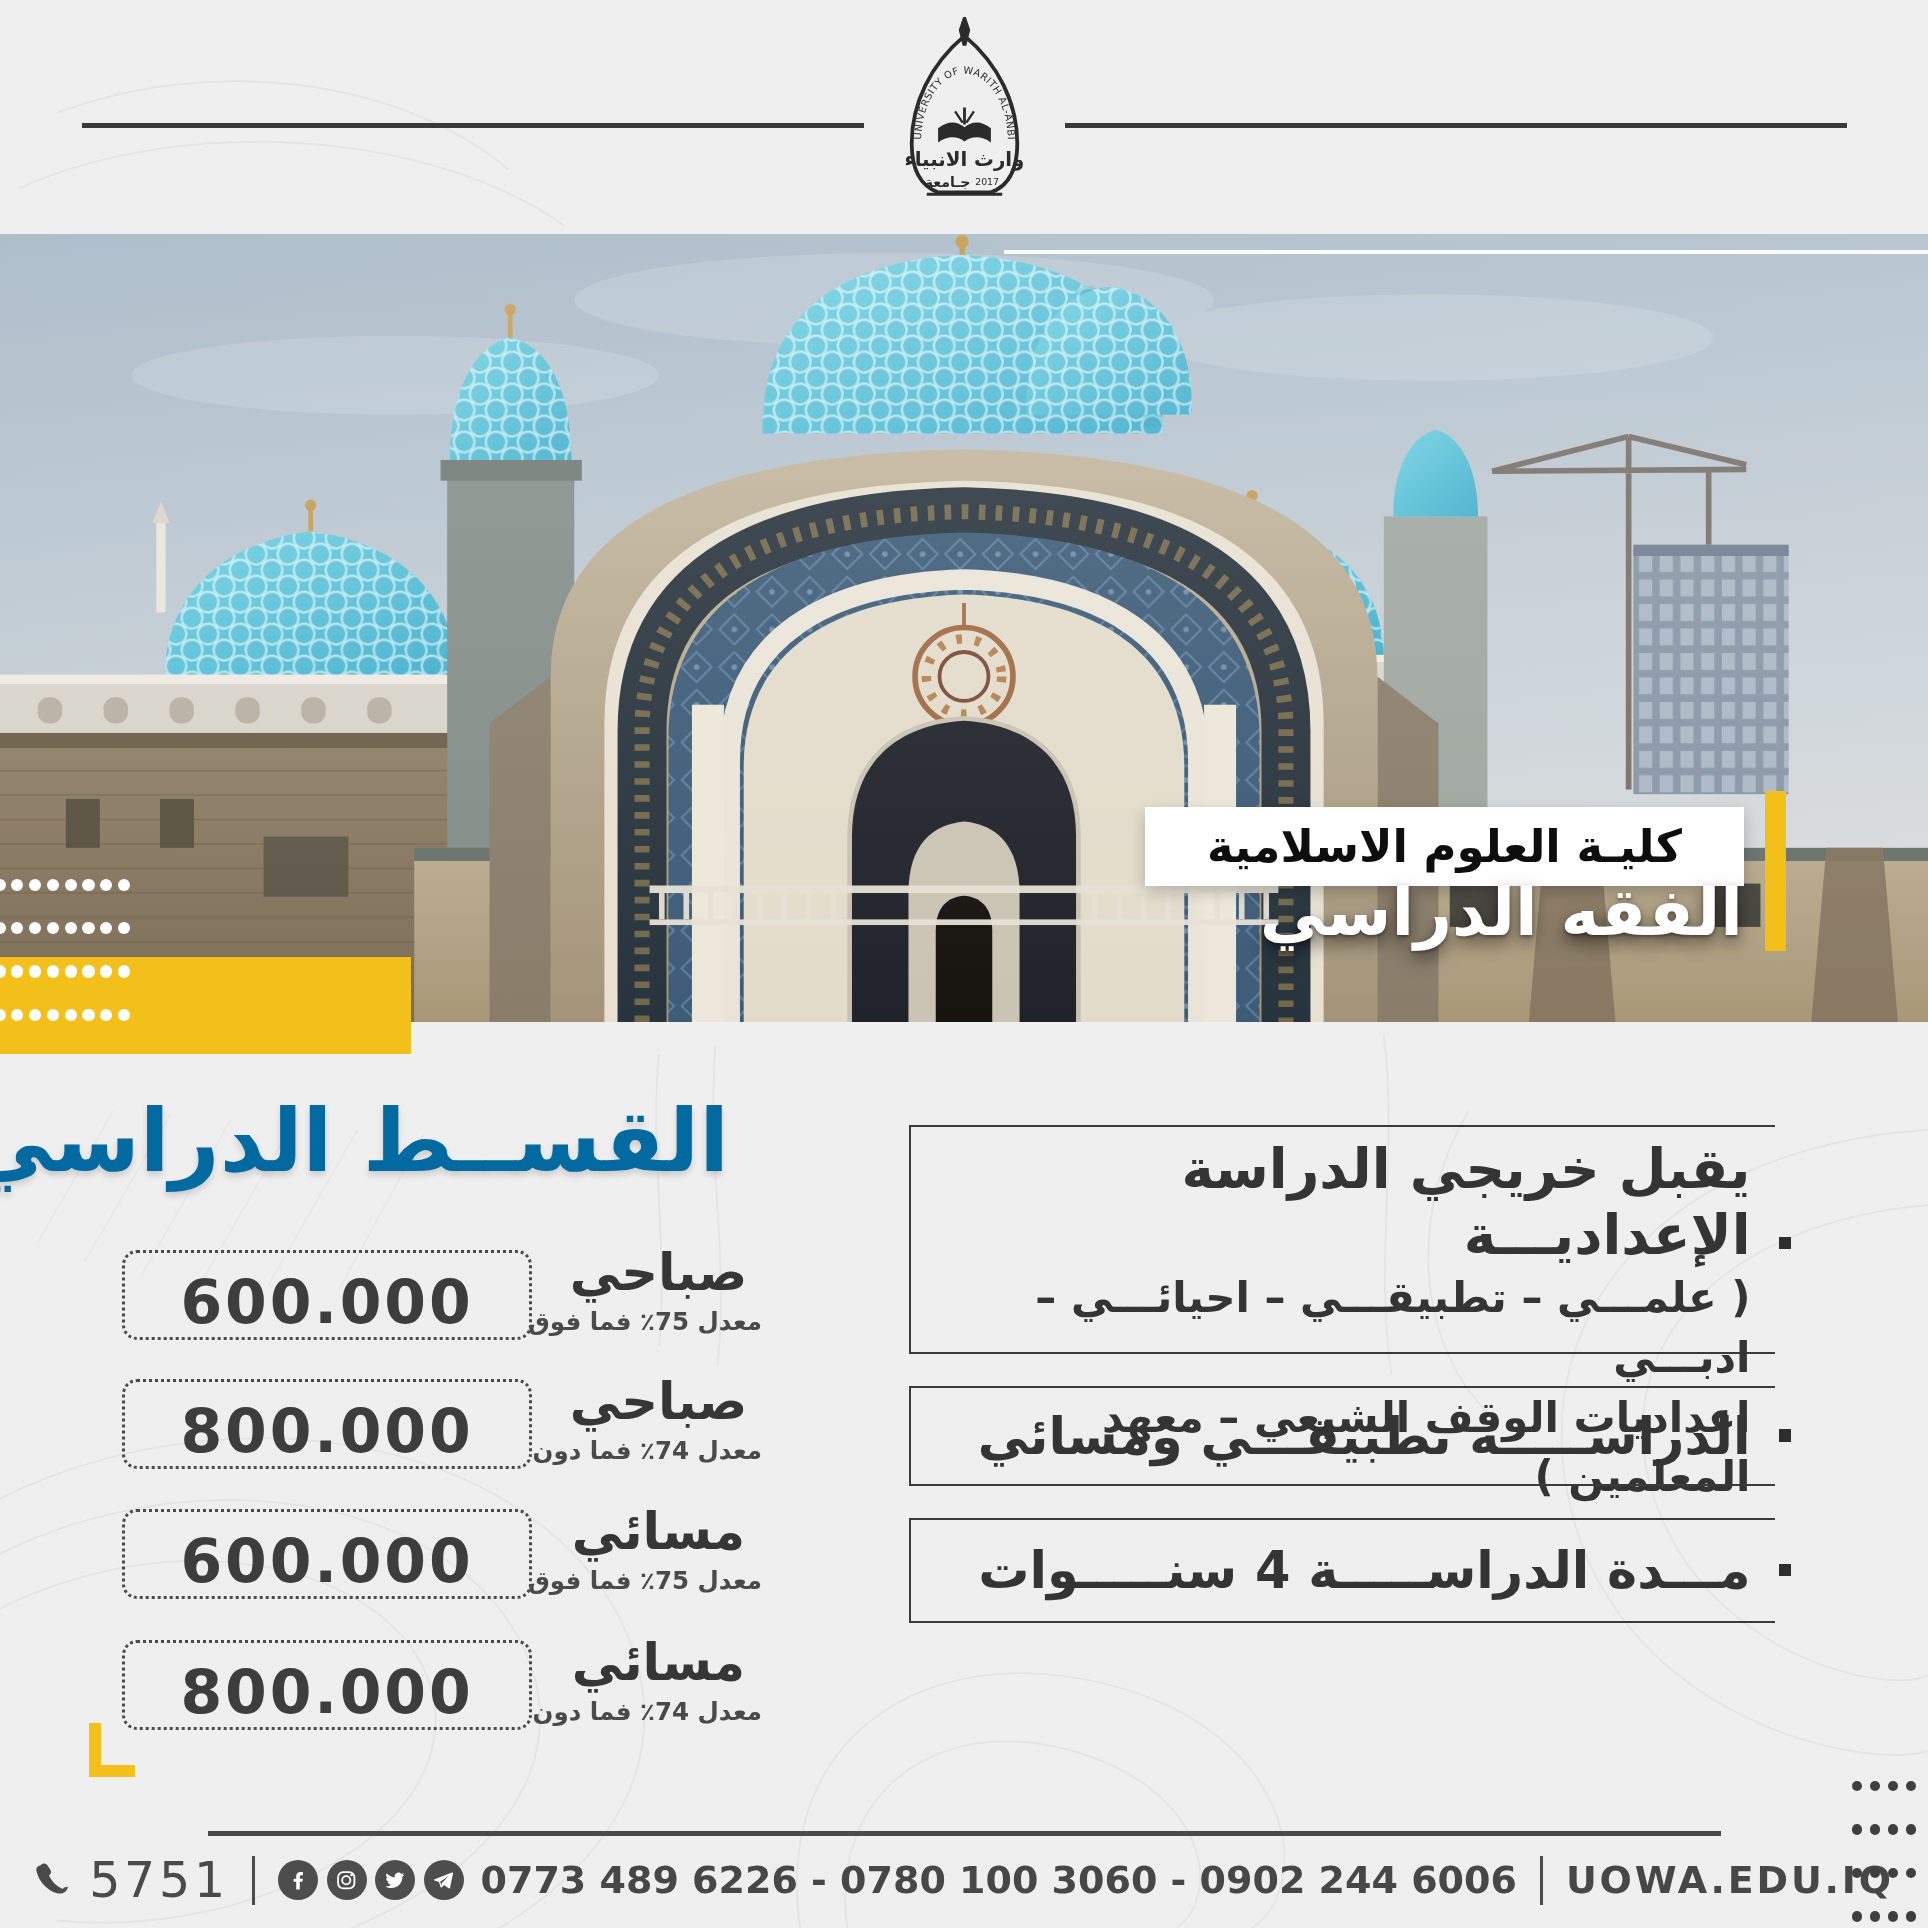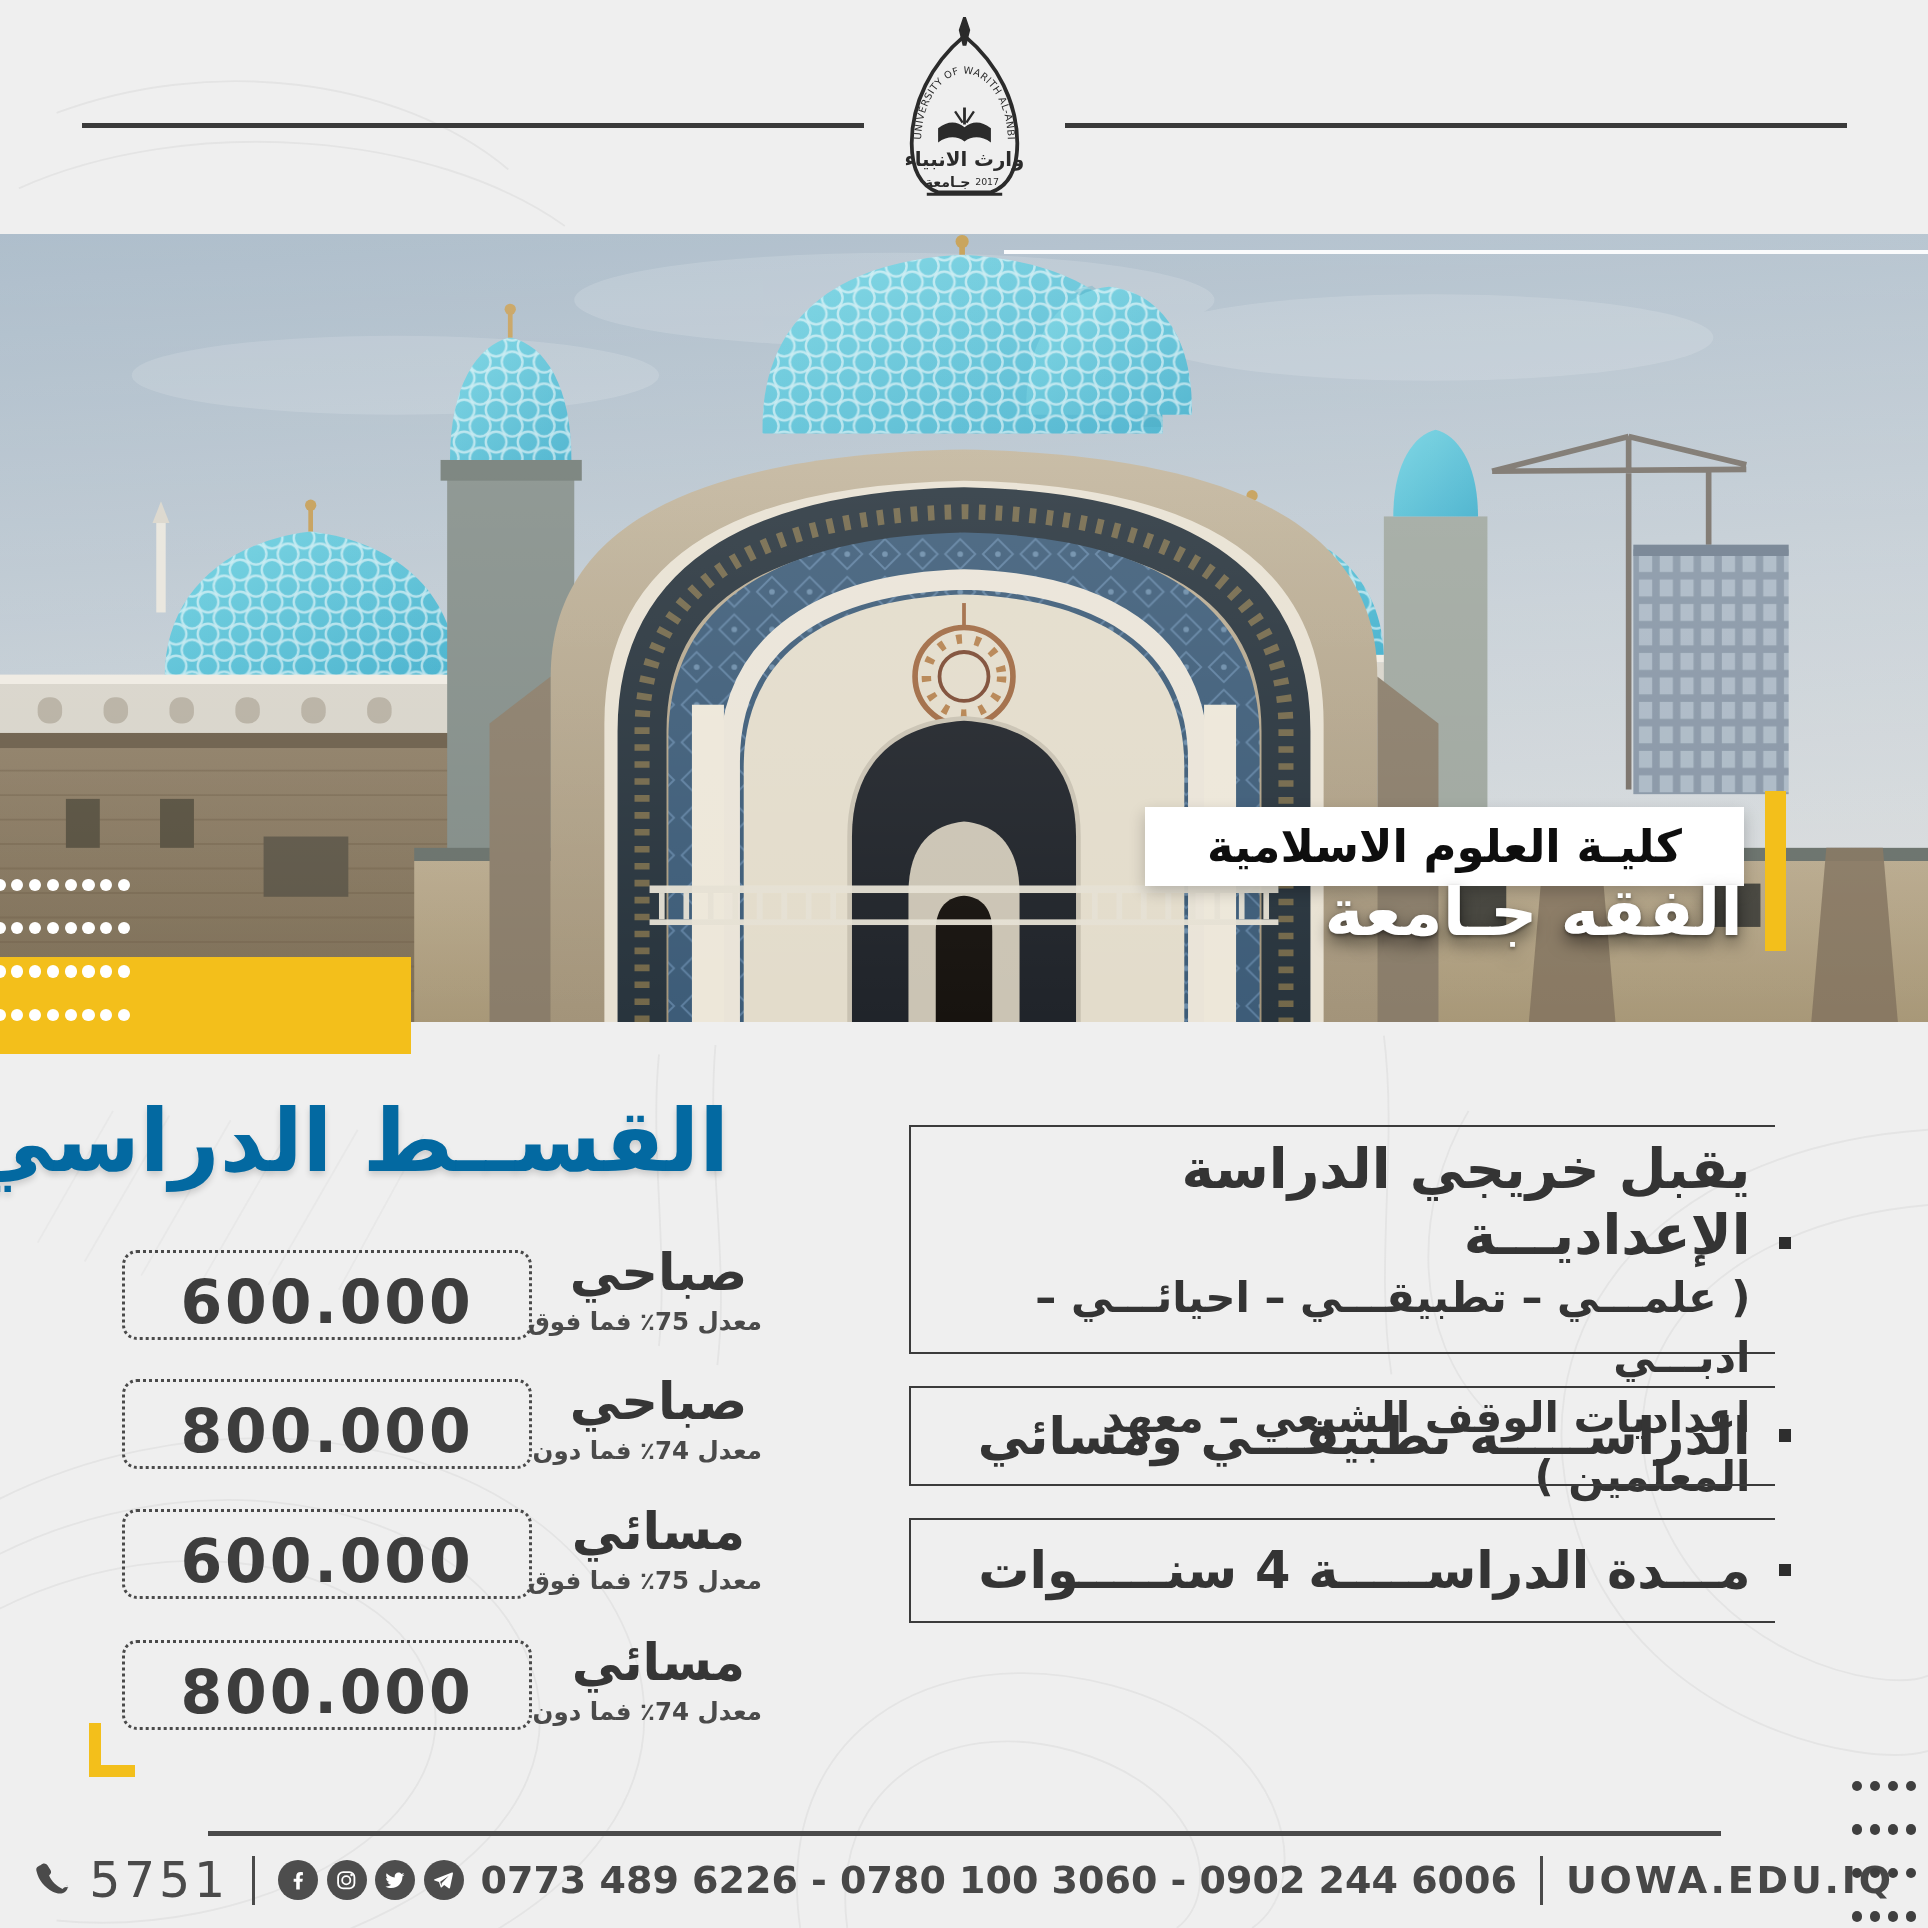--- a/index.html
+++ b/index.html
@@ -330,21 +330,21 @@
     </g>
     <rect width="2048" height="837" fill="url(#haze)"></rect>
   </svg>
 
   <div class="white-line"></div>
 
   <div class="college-banner">
     <span>كليـة العلوم الاسلامية</span>
   </div>
   <div class="accent-bar"></div>
-  <div class="dept">الفقه جـامعة</div>
+  <div class="dept">الفقه الدراسي</div>
 
   <div class="yellow-rect"></div>
   <div class="white-dots">
       <span class="dot"></span>
       <span class="dot"></span>
       <span class="dot"></span>
       <span class="dot"></span>
       <span class="dot"></span>
       <span class="dot"></span>
       <span class="dot"></span>

